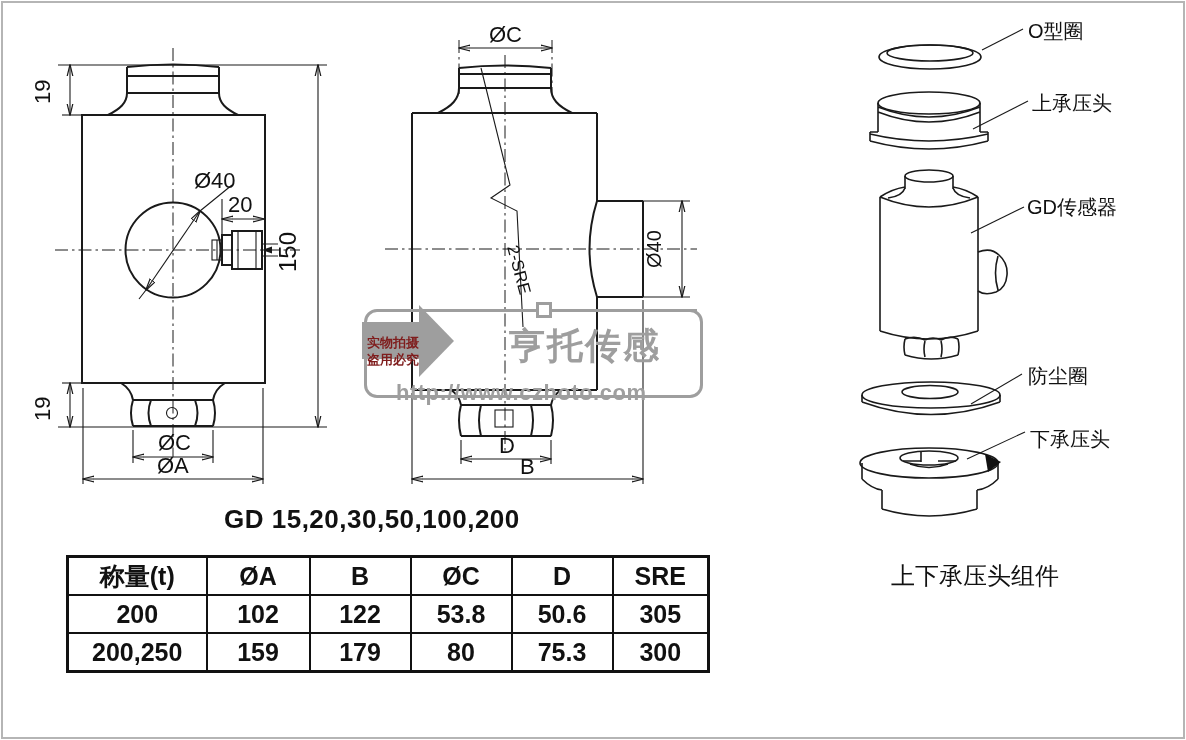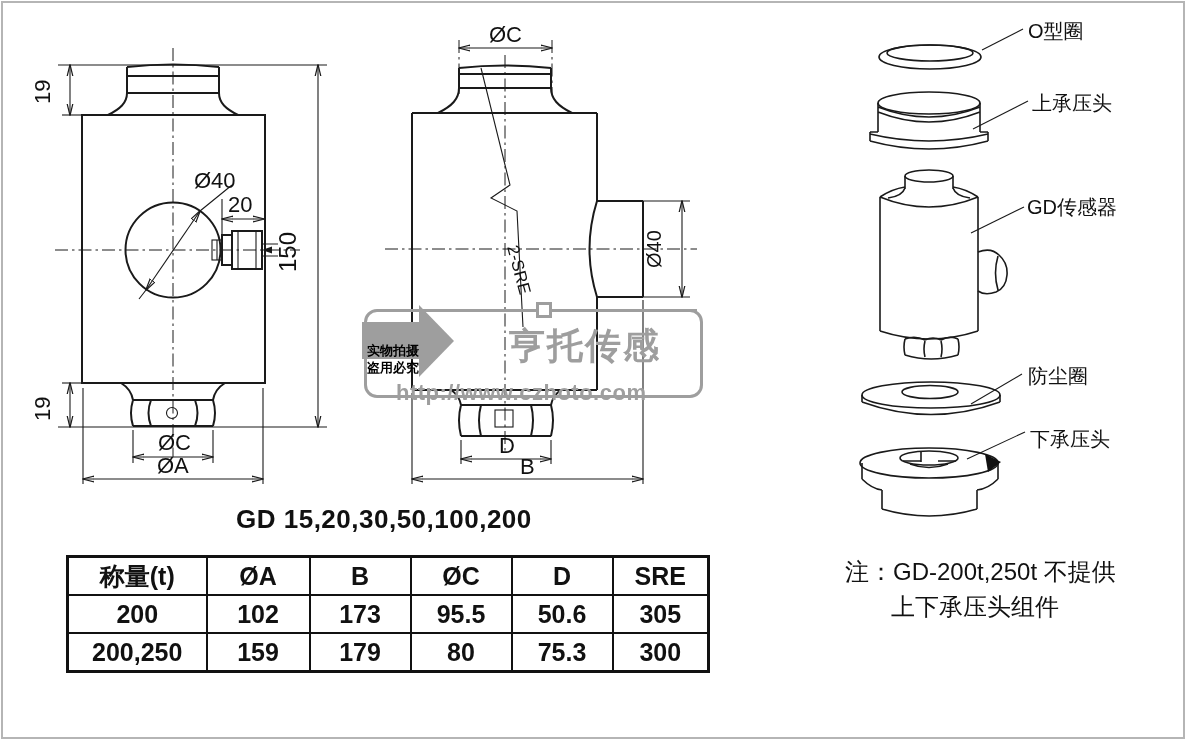--- a/index.html
+++ b/index.html
@@ -12,36 +12,36 @@
   .thick{stroke-width:2;}
   .med{stroke-width:1.6;}
   .thin{stroke-width:1.1;}
   .dim{stroke-width:1.1;}
   .cl{stroke-width:1;stroke-dasharray:13 4 2.5 4;}
   svg text{fill:#111;stroke:none;font-family:"Liberation Sans","DejaVu Sans",sans-serif;font-size:22px;}
   text.t24{font-size:24px;}
   text.t20{font-size:20px;}
   text.t17{font-size:17px;}
   text.lbl{font-size:20px;}
-  .title{position:absolute;left:224px;top:504px;font-size:26px;font-weight:bold;letter-spacing:.5px;margin-left:12px;}
+  .title{position:absolute;left:224px;top:504px;font-size:26px;font-weight:bold;letter-spacing:.5px;}
   .note{position:absolute;left:845px;top:556px;font-size:24px;line-height:31px;}
   .note .l2{margin-left:46px;margin-top:4px;}
   
   table.spec{position:absolute;left:66px;top:555px;border-collapse:collapse;table-layout:fixed;}
   table.spec td{border:2px solid #111;text-align:center;vertical-align:middle;
                 height:36px;font-size:25px;padding:0;font-weight:bold;}
   table.spec{border:3px solid #111;}
   
   .wm{position:absolute;color:#9e9e9e;}
   .wm-box{left:364px;top:309px;width:333px;height:83px;border:3px solid #9e9e9e;border-radius:13px;}
   .wm-sq{left:536px;top:302px;width:10px;height:10px;border:3px solid #9e9e9e;background:#fff;}
   .wm-hline{left:550px;top:309px;width:147px;height:3px;background:#9e9e9e;}
   .wm-arrow-body{left:362px;top:322px;width:57px;height:37px;background:#9e9e9e;
-                 color:#000000;font-size:13px;font-weight:bold;line-height:17px;
-                 padding:20px 0 0 5px;box-sizing:border-box;white-space:nowrap;}
+                 color:#7f1d1d;font-size:13px;font-weight:bold;line-height:17px;
+                 padding:12px 0 0 5px;box-sizing:border-box;white-space:nowrap;}
   .wm-arrow-head{left:419px;top:305px;width:0;height:0;border-left:35px solid #9e9e9e;
                  border-top:36px solid transparent;border-bottom:36px solid transparent;}
   .wm-brand{left:509px;top:322px;font-size:36px;font-weight:bold;letter-spacing:2px;}
   .wm-url{left:396px;top:380px;font-size:22px;font-weight:bold;letter-spacing:.5px;}
 </style>
 </head>
 <body>
 
 <div class="frame"></div>
 
@@ -166,21 +166,20 @@
 <div class="wm wm-arrow-body">
   <div>实物拍摄</div>
   <div>盗用必究</div>
 </div>
 <div class="wm wm-arrow-head"></div>
 <div class="wm wm-brand">亨托传感</div>
 <div class="wm wm-url">http://www.czhoto.com</div>
 
 <div class="title">GD 15,20,30,50,100,200</div>
 <div class="note">
-  <div>注：GD-200t,250t 不提供</div>
   <div class="l2">上下承压头组件</div>
 </div>
 
 <table class="spec">
   <colgroup>
     <col style="width:139px">
       <col style="width:103px">
       <col style="width:101px">
     <col style="width:101px">
       <col style="width:101px">
@@ -191,22 +190,22 @@
       <td>称量(t)</td>
       <td>ØA</td>
       <td>B</td>
       <td>ØC</td>
       <td>D</td>
       <td>SRE</td>
     </tr>
     <tr>
       <td>200</td>
       <td>102</td>
-      <td>173</td>
-      <td>95.5</td>
+      <td>122</td>
+      <td>53.8</td>
       <td>50.6</td>
       <td>305</td>
     </tr>
     <tr>
       <td>200,250</td>
       <td>159</td>
       <td>179</td>
       <td>80</td>
       <td>75.3</td>
       <td>300</td>

